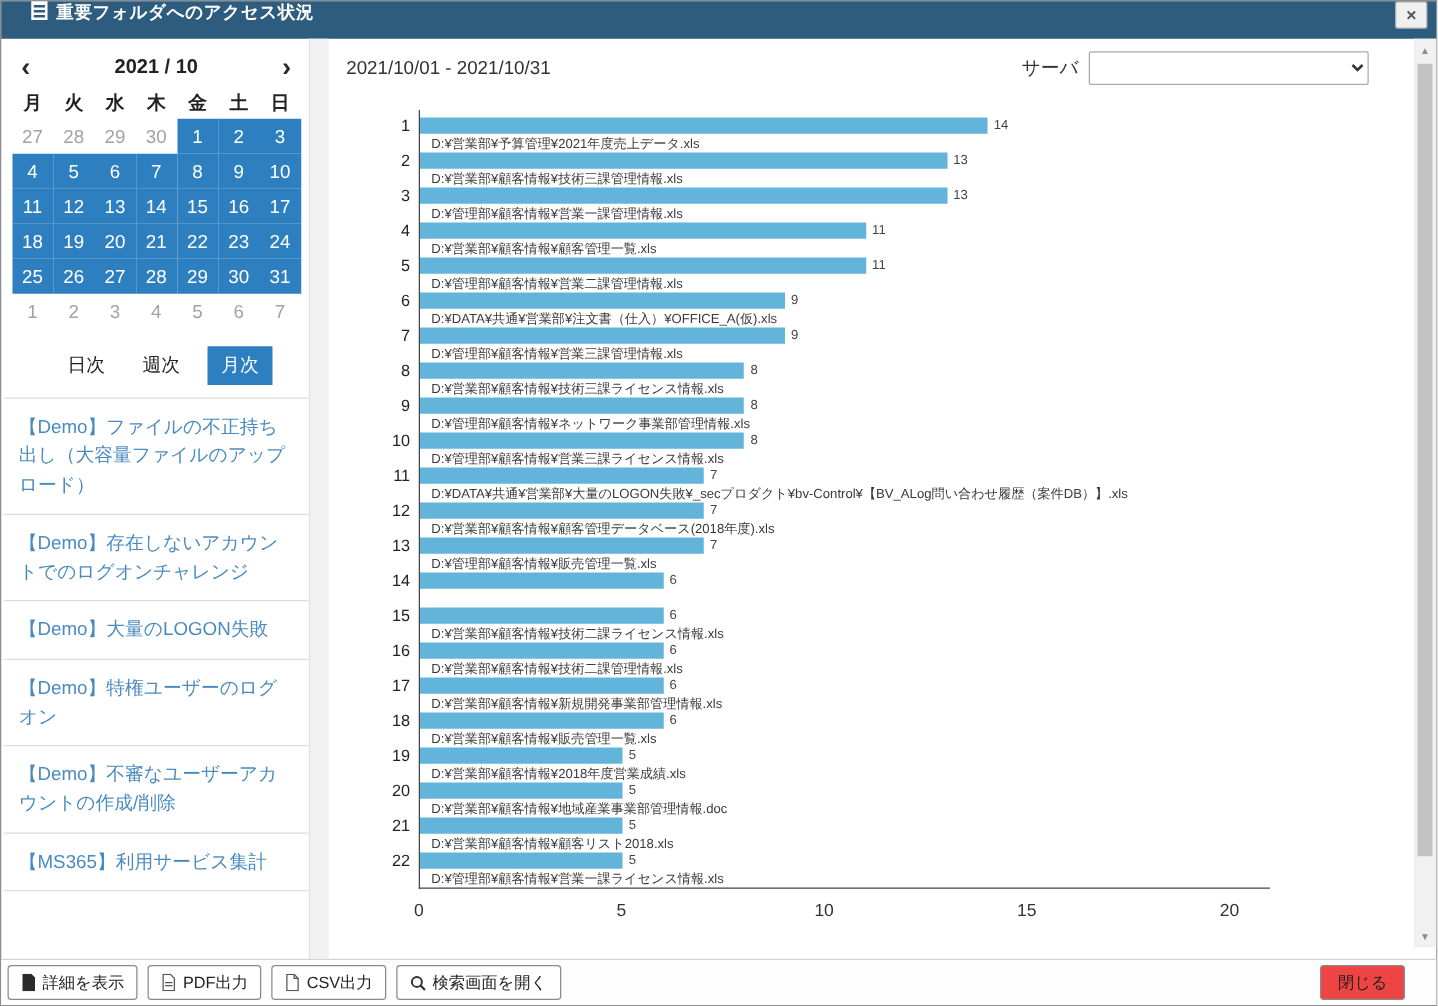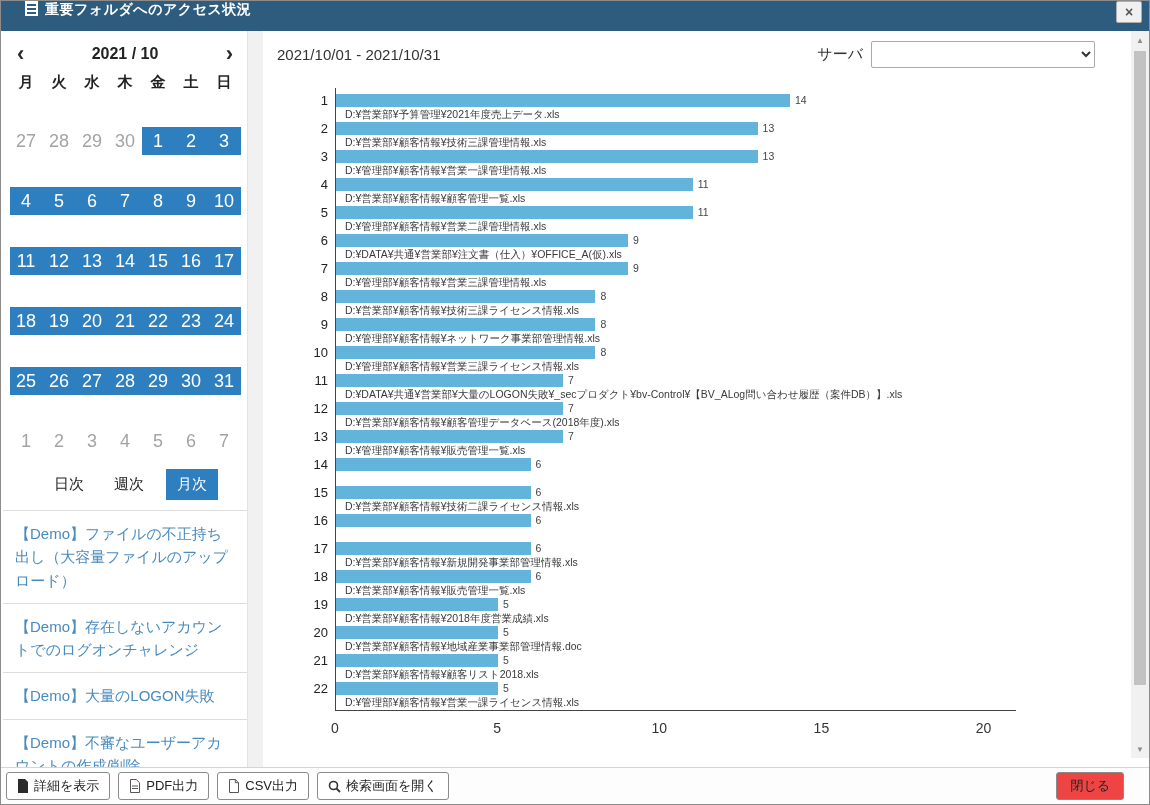--- a/index.html
+++ b/index.html
@@ -22,21 +22,21 @@
   .sidebar { width:246px; flex:none; padding:2px 0 0 2px; overflow:hidden; }
   .side-strip { width:16px; flex:none; background:#f1f1f1; border-left:1px solid #e3e3e3; }
   .main { flex:1; min-width:0; padding:10px 0 0 14px; position:relative; }
 
   
   .cal-nav { display:flex; align-items:center; padding:12px 10px 6px 10px; }
   .cal-arrow { font-size:22px; font-weight:bold; color:#2b2b2b; line-height:18px; cursor:pointer; padding:0 4px; }
   .cal-month { flex:1; text-align:center; font-size:16px; font-weight:bold; color:#222; }
   .cal-grid { display:grid; grid-template-columns:repeat(7,33px); justify-content:center; }
   .cal-wd { height:26px; display:flex; align-items:center; justify-content:center; font-size:15px; font-weight:bold; color:#222; }
-  .cal-cell { height:28px; display:flex; align-items:center; justify-content:center; font-size:18px; color:#444; cursor:pointer;margin-top:32px; }
+  .cal-cell { height:28px; display:flex; align-items:center; justify-content:center; font-size:15px; color:#444; cursor:pointer; }
   .cal-cell.mut { color:#a3a3a3; }
   .cal-cell.sel { background:#2e7fc0; color:#fff; }
 
   
   .tabs { display:flex; justify-content:center; align-items:center; gap:14px; margin:14px 0 10px 14px; }
   .tab { font-size:15px; color:#222; padding:6px 8px; cursor:pointer;text-align:center; }
   .tab.active { background:#2e7fc0; color:#fff; padding:6px 11px; }
 
   
   .menu { border-top:1px solid #ddd; }
@@ -146,20 +146,21 @@
         </div>
       <div class="tabs" id="tabs">
           <div class="tab">日次</div>
           <div class="tab">週次</div>
           <div class="tab active">月次</div>
         </div>
       <div class="menu" id="menu">
           <div class="menu-item">【Demo】ファイルの不正持ち出し（大容量ファイルのアップロード）</div>
           <div class="menu-item">【Demo】存在しないアカウントでのログオンチャレンジ</div>
           <div class="menu-item">【Demo】大量のLOGON失敗</div>
+          <div class="menu-item">【Demo】特権ユーザーのログオン</div>
           <div class="menu-item">【Demo】不審なユーザーアカウントの作成/削除</div>
           <div class="menu-item">【MS365】利用サービス集計</div>
         </div>
     </div>
 
     <div class="side-strip"></div>
 
     <div class="main">
       <div class="main-header">
         <span class="date-range">2021/10/01 - 2021/10/31</span>
@@ -272,20 +273,21 @@
               <div class="bar" style="width: 194.6px; background: rgb(99, 180, 218);">
                 <span class="bar-val">6</span>
               </div>
               <div class="row-path">D:¥営業部¥顧客情報¥技術二課ライセンス情報.xls</div>
             </div>
             <div class="chart-row">
               <span class="row-num">16</span>
               <div class="bar" style="width: 194.6px; background: rgb(99, 180, 218);">
                 <span class="bar-val">6</span>
               </div>
+              <div class="row-path">D:¥営業部¥顧客情報¥技術二課管理情報.xls</div>
             </div>
             <div class="chart-row">
               <span class="row-num">17</span>
               <div class="bar" style="width: 194.6px; background: rgb(99, 180, 218);">
                 <span class="bar-val">6</span>
               </div>
               <div class="row-path">D:¥営業部¥顧客情報¥新規開発事業部管理情報.xls</div>
             </div>
             <div class="chart-row">
               <span class="row-num">18</span>

